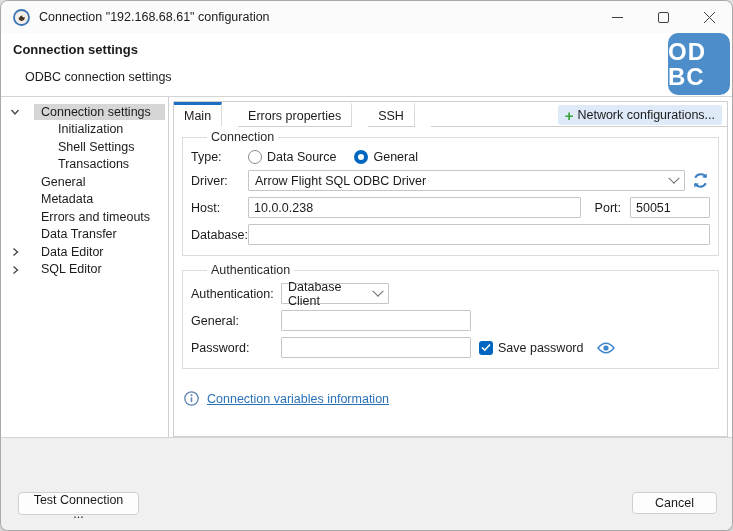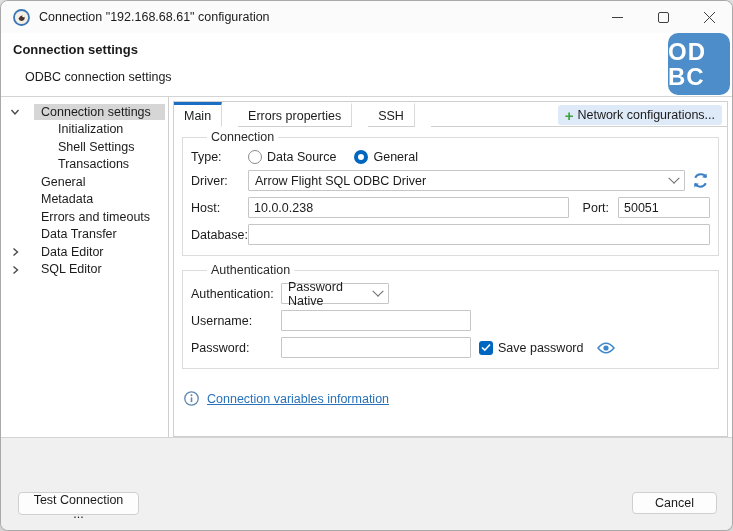--- a/index.html
+++ b/index.html
@@ -48,21 +48,21 @@
   
   .group { position:relative; border:1px solid #dcdcdc; padding:12px 8px 10px 8px; }
   .group-title { position:absolute; top:-8px; left:24px; background:#fff; padding:0 4px; color:#2a2a2a; }
   .frow { display:flex; align-items:center; margin-bottom:6px; }
   .frow:last-child { margin-bottom:0; }
   .flabel { width:57px; flex:0 0 auto; }
   .auth .flabel { width:90px; }
   .txt { height:21px; border:1px solid #c6c6c6; border-radius:1px; background:#fff; padding:0 5px; font:inherit; color:#1b1b1b; outline:none; }
   .grow { flex:1; }
   .port-label { margin:0 9px 0 14px; }
-  .port-input { width:92px; }
+  .port-input { width:80px; }
   
   .radio-opt { display:flex; align-items:center; gap:5px; margin-right:18px; cursor:default; }
   .radio { width:14px; height:14px; border-radius:50%; border:1px solid #8a8a8a; background:#fff; flex:0 0 auto; }
   .radio.checked { border:4.5px solid #0067c0; }
   .checkbox { width:14px; height:14px; border-radius:3px; background:#0067c0; color:#fff; display:flex; align-items:center; justify-content:center; flex:0 0 auto; margin:0 5px 0 8px; }
   .checkbox svg { display:block; }
   
   .select { height:21px; border:1px solid #c6c6c6; border-radius:1px; background:#fff; display:flex; align-items:center; padding:0 6px; position:relative; cursor:default; }
   .select .sel-chev { margin-left:auto; width:8px; height:8px; border-right:1.5px solid #6e6e6e; border-bottom:1.5px solid #6e6e6e; transform:rotate(45deg) translate(-2px,-2px); flex:0 0 auto; }
   .auth-select { width:108px; }
@@ -226,26 +226,26 @@
               <span class="flabel">Database:</span>
               <input class="txt grow" value="" style="">
             </div>
           </div>
 
           <div class="group auth" style="margin-top:14px;">
             <span class="group-title">Authentication</span>
             <div class="frow">
               <span class="flabel">Authentication:</span>
               <div class="select auth-select">
-                <span>Password Native</span>
+                <span>Database Client</span>
                 <span class="sel-chev"></span>
               </div>
             </div>
             <div class="frow">
-              <span class="flabel">Username:</span>
+              <span class="flabel">General:</span>
               <input class="txt uname-input" value="" style="">
             </div>
             <div class="frow">
               <span class="flabel">Password:</span>
               <input class="txt pwd-input" type="password" value="" style="">
               <span class="checkbox">
                 <svg width="10" height="9" viewBox="0 0 10 9">
                     <path d="M1 4.5 L3.8 7.2 L9 1.5" fill="none" stroke="#fff" stroke-width="1.6"></path>
                   </svg>
               </span>

